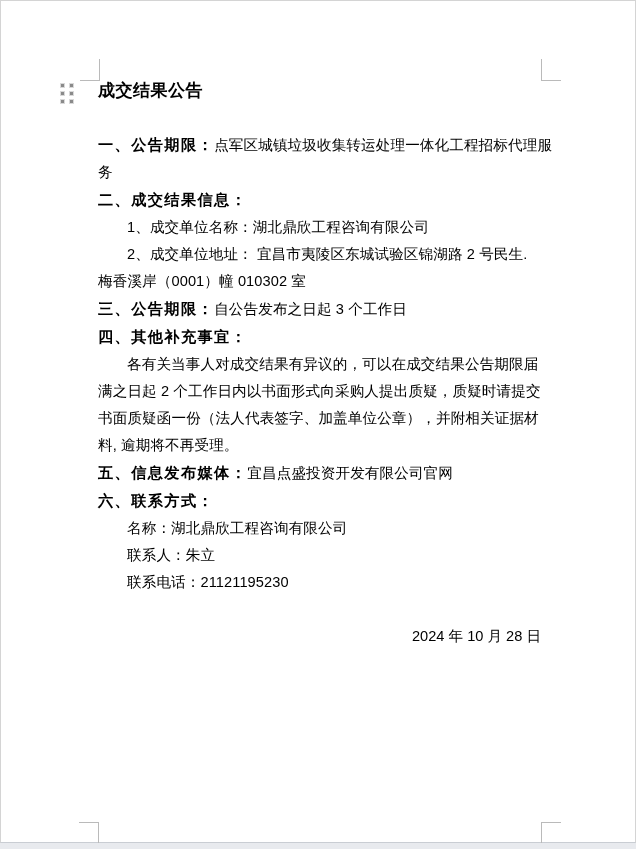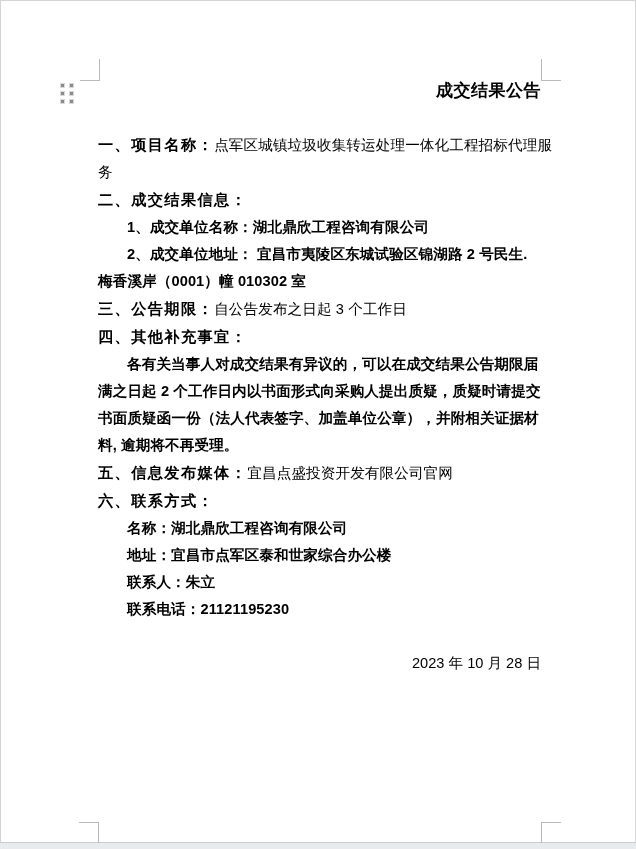--- a/index.html
+++ b/index.html
@@ -58,33 +58,33 @@
     position: absolute;
     left: 97px;
     top: 76px;
     width: 443px;
     color: #000000;
   }
   .doc-title {
     font-size: 17px;
     font-weight: bold;
     line-height: 28px;
-    text-align: right;
+    text-align: left;
     letter-spacing: 0.5px;
     margin: 0 0 26px 0;
     white-space: pre;
   }
   .para {
     margin: 0;
     font-size: 14.6px;
     line-height: 27px;
     white-space: pre;
     letter-spacing: 0.1px;
   }
-  .para.ind { text-indent: 29px; font-weight: bold; }
+  .para.ind { text-indent: 29px; }
   .b { font-weight: bold; letter-spacing: 1.4px; font-size: 15.2px; }
   .date-line {
     margin: 27px 0 0 0;
     font-size: 14.6px;
     line-height: 27px;
     text-align: right;
     white-space: pre;
   }
 </style>
 </head>
@@ -103,21 +103,21 @@
         <span class="dot"></span>
         <span class="dot"></span>
         <span class="dot"></span>
         <span class="dot"></span>
         <span class="dot"></span>
       </div>
 
     <div class="content">
       <h1 class="doc-title">成交结果公告</h1>
 
-      <p class="para"><span class="b">一、项目名称：</span><span>点军区城镇垃圾收集转运处理一体化工程招标代理服
+      <p class="para"><span class="b">一、公告期限：</span><span>点军区城镇垃圾收集转运处理一体化工程招标代理服
 务</span></p>
 
       <p class="para"><span class="b">二、成交结果信息：</span></p>
 
       <p class="para ind">1、成交单位名称：湖北鼎欣工程咨询有限公司</p>
       <p class="para ind">2、成交单位地址： 宜昌市夷陵区东城试验区锦湖路 2 号民生.
 梅香溪岸（0001）幢 010302 室</p>
 
       <p class="para"><span class="b">三、公告期限：</span><span>自公告发布之日起 3 个工作日</span></p>
 
@@ -126,22 +126,21 @@
       <p class="para ind">各有关当事人对成交结果有异议的，可以在成交结果公告期限届
 满之日起 2 个工作日内以书面形式向采购人提出质疑，质疑时请提交
 书面质疑函一份（法人代表签字、加盖单位公章），并附相关证据材
 料, 逾期将不再受理。</p>
 
       <p class="para"><span class="b">五、信息发布媒体：</span><span>宜昌点盛投资开发有限公司官网</span></p>
 
       <p class="para"><span class="b">六、联系方式：</span></p>
 
       <p class="para ind">名称：湖北鼎欣工程咨询有限公司</p>
-      <p class="para ind">地址：宜昌市点军区泰和世家综合办公楼</p>
       <p class="para ind">联系人：朱立</p>
       <p class="para ind">联系电话：21121195230</p>
 
-      <p class="date-line">2023 年 10 月 28 日</p>
+      <p class="date-line">2024 年 10 月 28 日</p>
     </div>
   </div>
 
   <div class="bottom-band"></div>
 </div>
 
 </body></html>

